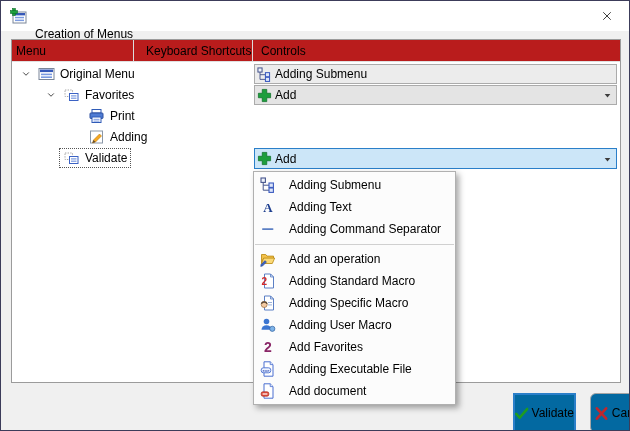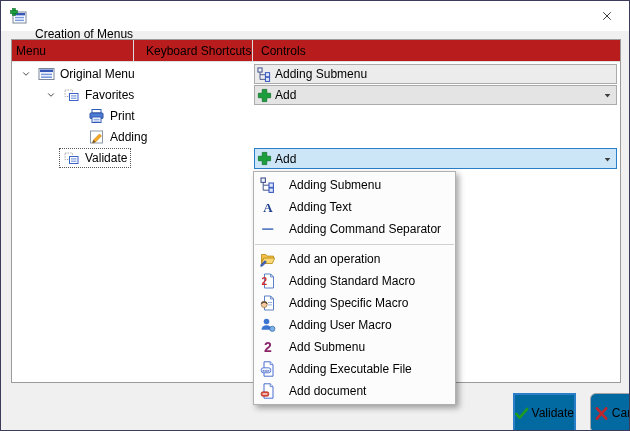--- a/index.html
+++ b/index.html
@@ -319,21 +319,21 @@
       <div class="pitem">
         <svg class="pico">
           <use href="#i-user-macro"></use>
         </svg>
         <span class="plabel">Adding User Macro</span>
       </div>
       <div class="pitem">
         <svg class="pico">
           <use href="#i-function"></use>
         </svg>
-        <span class="plabel">Add Submenu</span>
+        <span class="plabel">Add Favorites</span>
       </div>
       <div class="pitem">
         <svg class="pico">
           <use href="#i-exe"></use>
         </svg>
         <span class="plabel">Adding Executable File</span>
       </div>
       <div class="pitem">
         <svg class="pico">
           <use href="#i-doc"></use>

